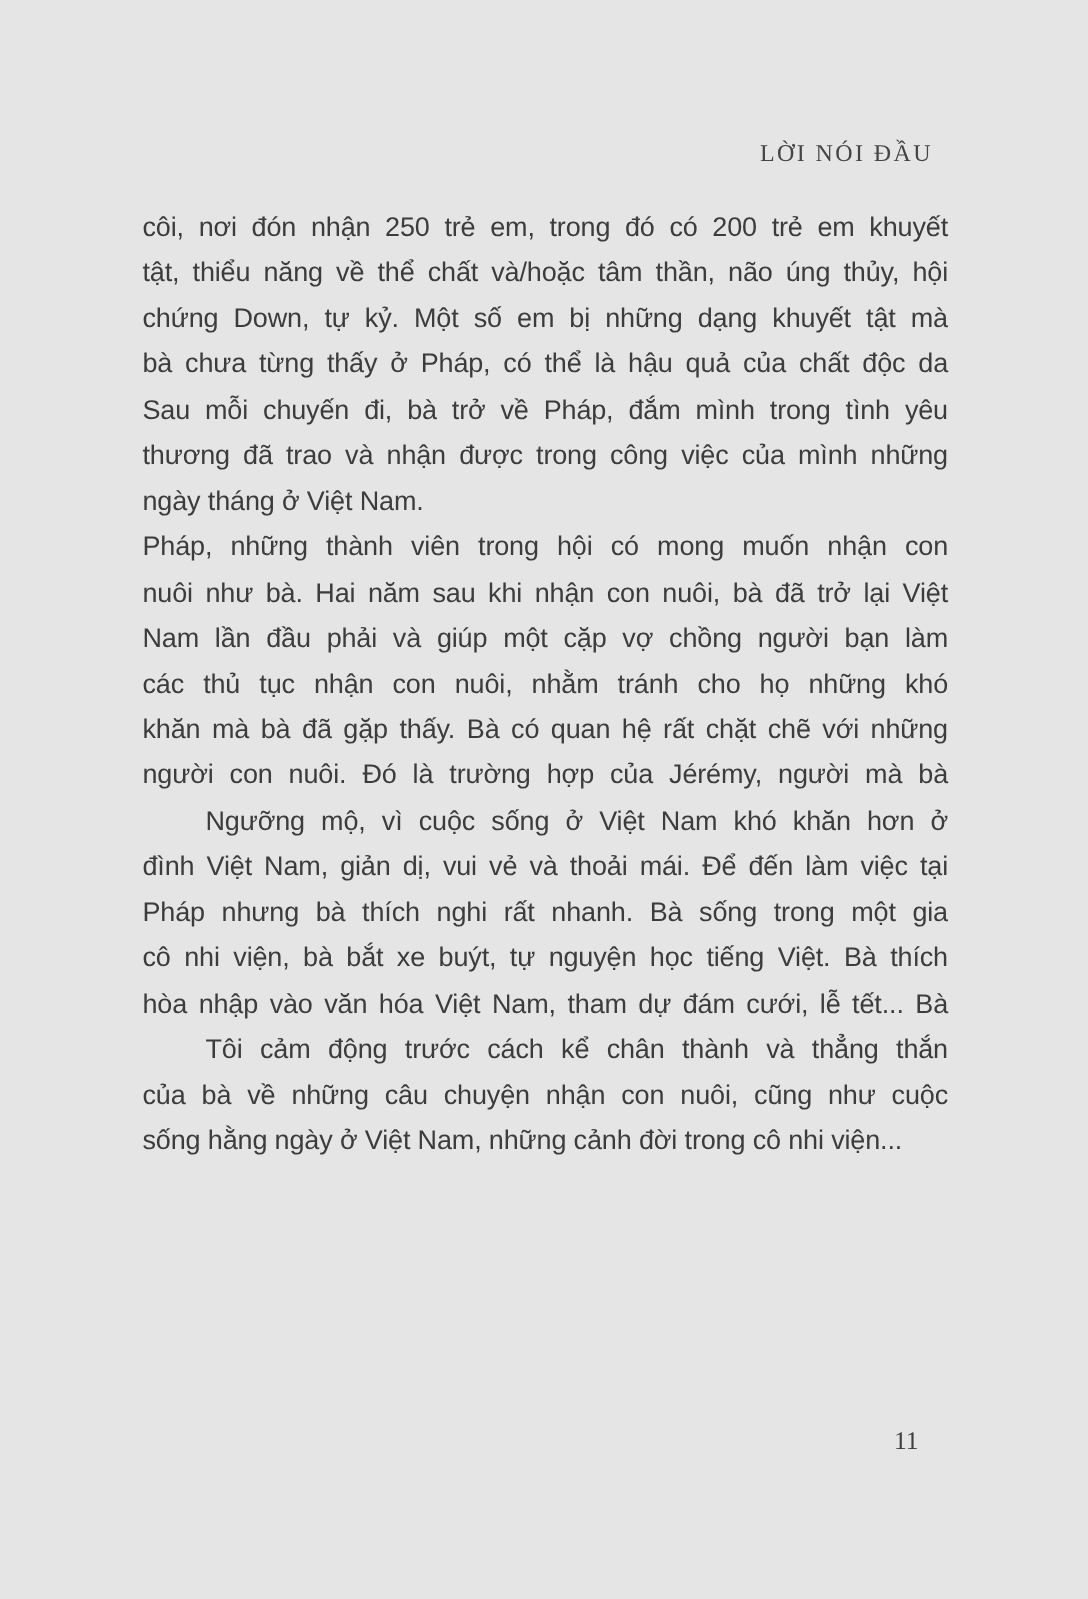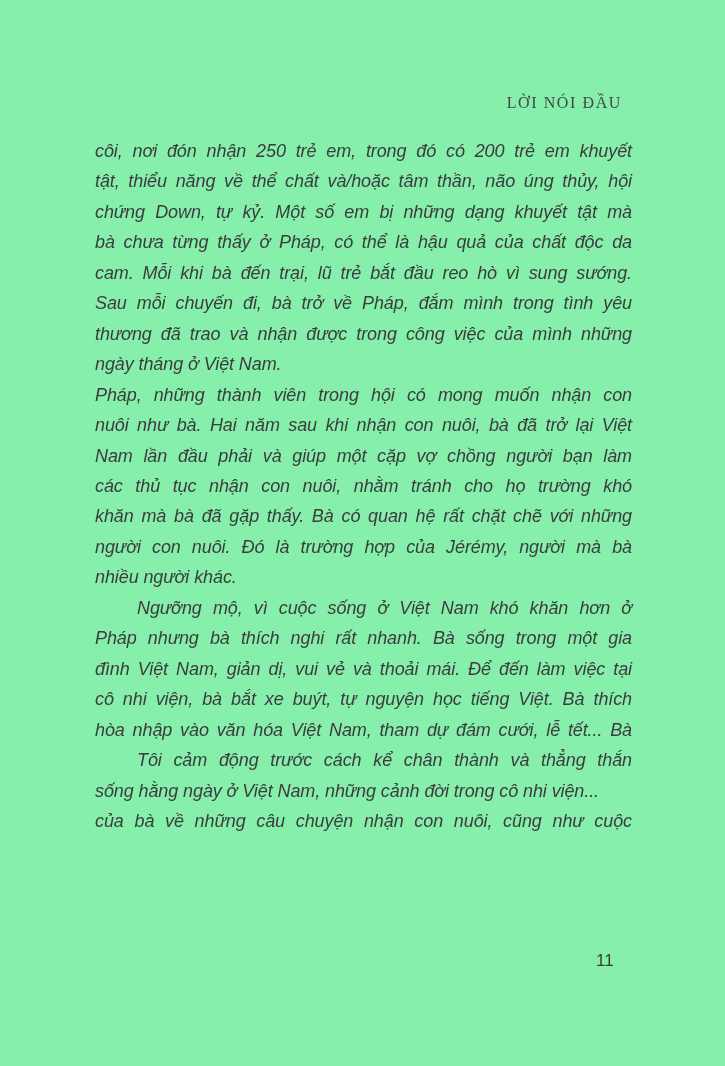--- a/index.html
+++ b/index.html
@@ -4,21 +4,21 @@
 <style>
   html, body {
     margin: 0;
     padding: 0;
     background: #ffffff;
   }
   .book-page {
     position: relative;
     width: 725px;
     height: 1066px;
-    background: #86efac;
+    background: #e5e5e5;
     overflow: hidden;
     font-family: "Liberation Sans", "DejaVu Sans", sans-serif;
   }
   .running-head {
     position: absolute;
     top: 94px;
     left: 0;
     right: 103px;
     text-align: right;
     font-family: "Liberation Serif", "DejaVu Serif", serif;
@@ -28,74 +28,71 @@
   }
   .body-text {
     position: absolute;
     left: 95px;
     top: 136px;
     width: 537px;
     font-size: 18px;
     line-height: 30.45px;
     letter-spacing: -0.1px;
     color: #3c3c3c;
-    font-style: italic;
   }
   .line {
     text-align: justify;
     text-align-last: justify;
     white-space: normal;
   }
   .line.end {
     text-align-last: left;
   }
   .line.ind {
     text-indent: 42px;
   }
   .page-number {
     position: absolute;
     top: 951px;
     left: 596px;
-    font-family: Liberation Sans, sans-serif;
+    font-family: Liberation Serif, serif;
     font-size: 17px;
     color: #3f3f3f;
   }
 </style>
 </head>
 <body>
 
 <div class="book-page">
 
   <div class="running-head">LỜI NÓI ĐẦU</div>
 
   <div class="body-text">
 
     <div class="line">côi, nơi đón nhận 250 trẻ em, trong đó có 200 trẻ em khuyết</div>
     <div class="line">tật, thiểu năng về thể chất và/hoặc tâm thần, não úng thủy, hội</div>
     <div class="line">chứng Down, tự kỷ. Một số em bị những dạng khuyết tật mà</div>
     <div class="line">bà chưa từng thấy ở Pháp, có thể là hậu quả của chất độc da</div>
-    <div class="line">cam. Mỗi khi bà đến trại, lũ trẻ bắt đầu reo hò vì sung sướng.</div>
     <div class="line">Sau mỗi chuyến đi, bà trở về Pháp, đắm mình trong tình yêu</div>
     <div class="line">thương đã trao và nhận được trong công việc của mình những</div>
     <div class="line end">ngày tháng ở Việt Nam.</div>
 
     <div class="line">Pháp, những thành viên trong hội có mong muốn nhận con</div>
     <div class="line">nuôi như bà. Hai năm sau khi nhận con nuôi, bà đã trở lại Việt</div>
     <div class="line">Nam lần đầu phải và giúp một cặp vợ chồng người bạn làm</div>
-    <div class="line">các thủ tục nhận con nuôi, nhằm tránh cho họ trường khó</div>
+    <div class="line">các thủ tục nhận con nuôi, nhằm tránh cho họ những khó</div>
     <div class="line">khăn mà bà đã gặp thấy. Bà có quan hệ rất chặt chẽ với những</div>
     <div class="line">người con nuôi. Đó là trường hợp của Jérémy, người mà bà</div>
-    <div class="line end">nhiều người khác.</div>
 
     <div class="line ind">Ngưỡng mộ, vì cuộc sống ở Việt Nam khó khăn hơn ở</div>
+    <div class="line">đình Việt Nam, giản dị, vui vẻ và thoải mái. Để đến làm việc tại</div>
     <div class="line">Pháp nhưng bà thích nghi rất nhanh. Bà sống trong một gia</div>
-    <div class="line">đình Việt Nam, giản dị, vui vẻ và thoải mái. Để đến làm việc tại</div>
     <div class="line">cô nhi viện, bà bắt xe buýt, tự nguyện học tiếng Việt. Bà thích</div>
     <div class="line">hòa nhập vào văn hóa Việt Nam, tham dự đám cưới, lễ tết... Bà</div>
 
     <div class="line ind">Tôi cảm động trước cách kể chân thành và thẳng thắn</div>
+    <div class="line">của bà về những câu chuyện nhận con nuôi, cũng như cuộc</div>
     <div class="line end">sống hằng ngày ở Việt Nam, những cảnh đời trong cô nhi viện...</div>
-    <div class="line">của bà về những câu chuyện nhận con nuôi, cũng như cuộc</div>
   </div>
 
   <div class="page-number">11</div>
 
 </div>
 
 </body></html>

